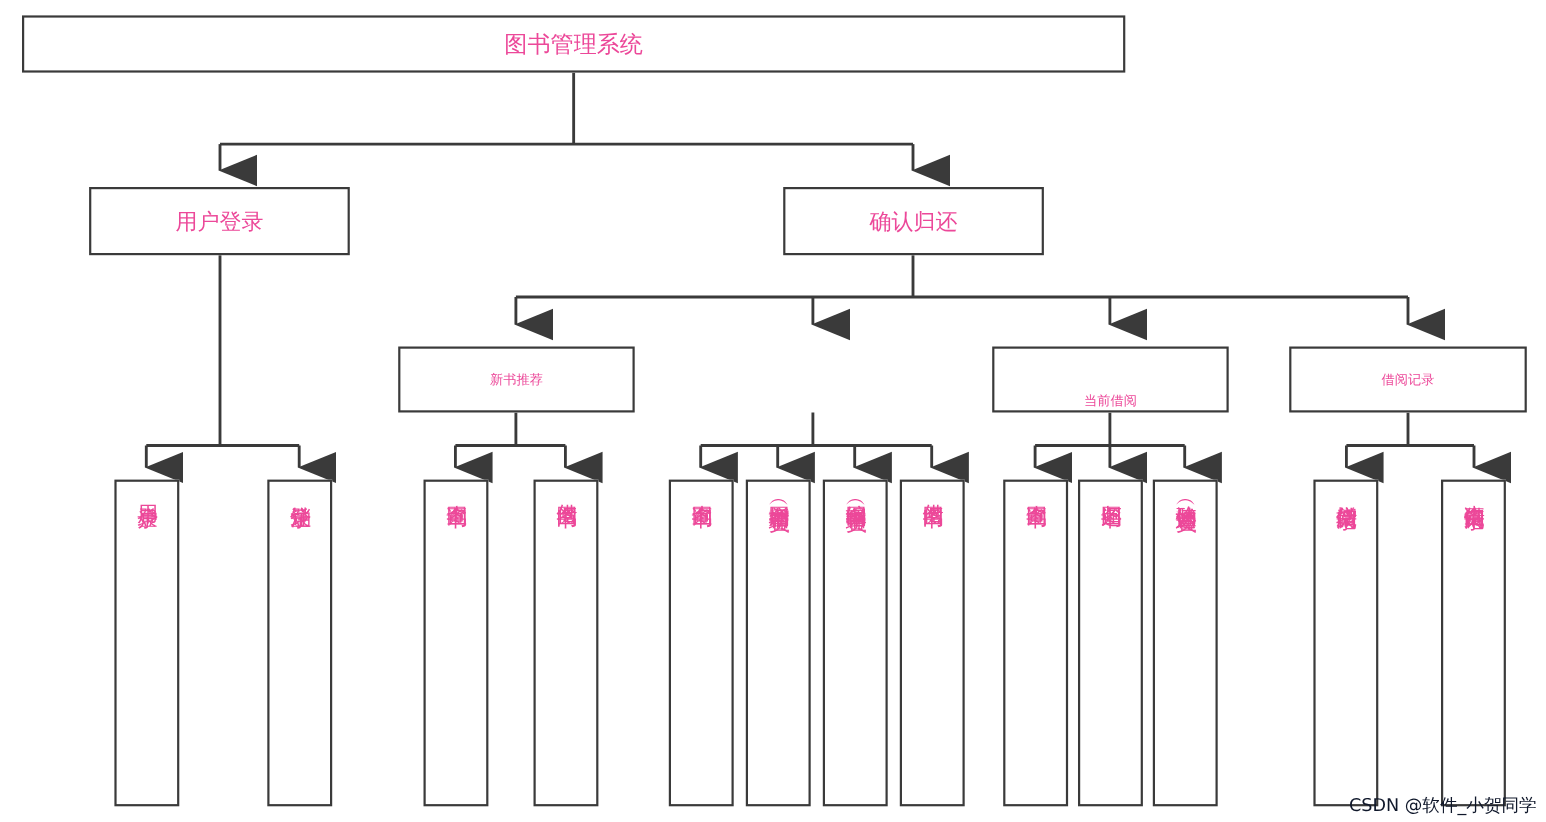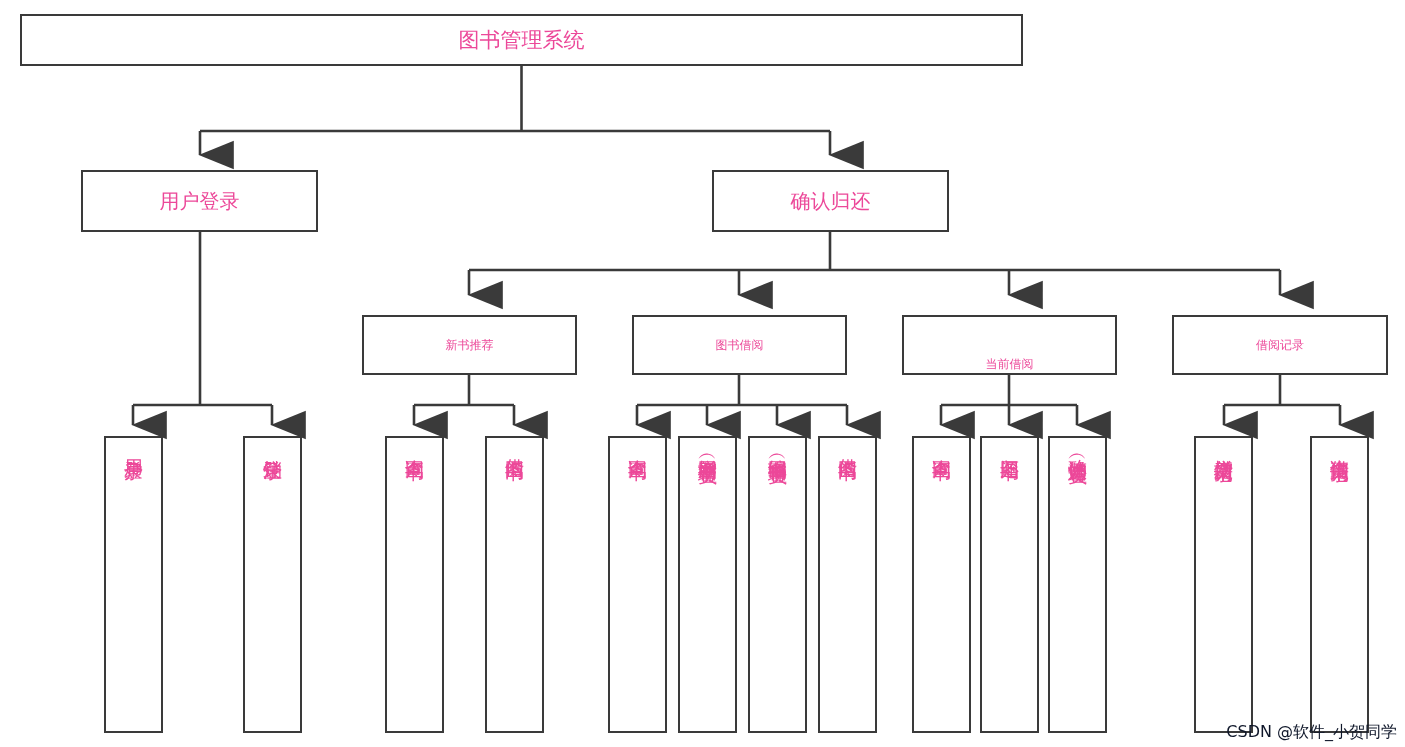--- a/index.html
+++ b/index.html
@@ -129,23 +129,20 @@
   <div class="node l1" style="left:81px; top:170px; width:237px; height:62px;">
     <span>用户登录</span>
   </div>
   <div class="node l1" style="left:712px; top:170px; width:237px; height:62px;">
     <span>确认归还</span>
   </div>
 
   <div class="node l2" style="left:362px; top:315px; width:215px; height:60px;">
     <span>新书推荐</span>
   </div>
-  <div class="node l2" style="left:632px; top:315px; width:215px; height:60px;">
-    <span>图书借阅</span>
-  </div>
   <div class="node l2" style="left:902px; top:315px; width:215px; height:60px;align-items:flex-end;">
     <span>当前借阅</span>
   </div>
   <div class="node l2" style="left:1172px; top:315px; width:216px; height:60px;">
     <span>借阅记录</span>
   </div>
 
   <div class="node leaf" style="left:104px; top:436px; width:59px; height:297px;">
     <span class="vtext">用户登录</span>
   </div>

